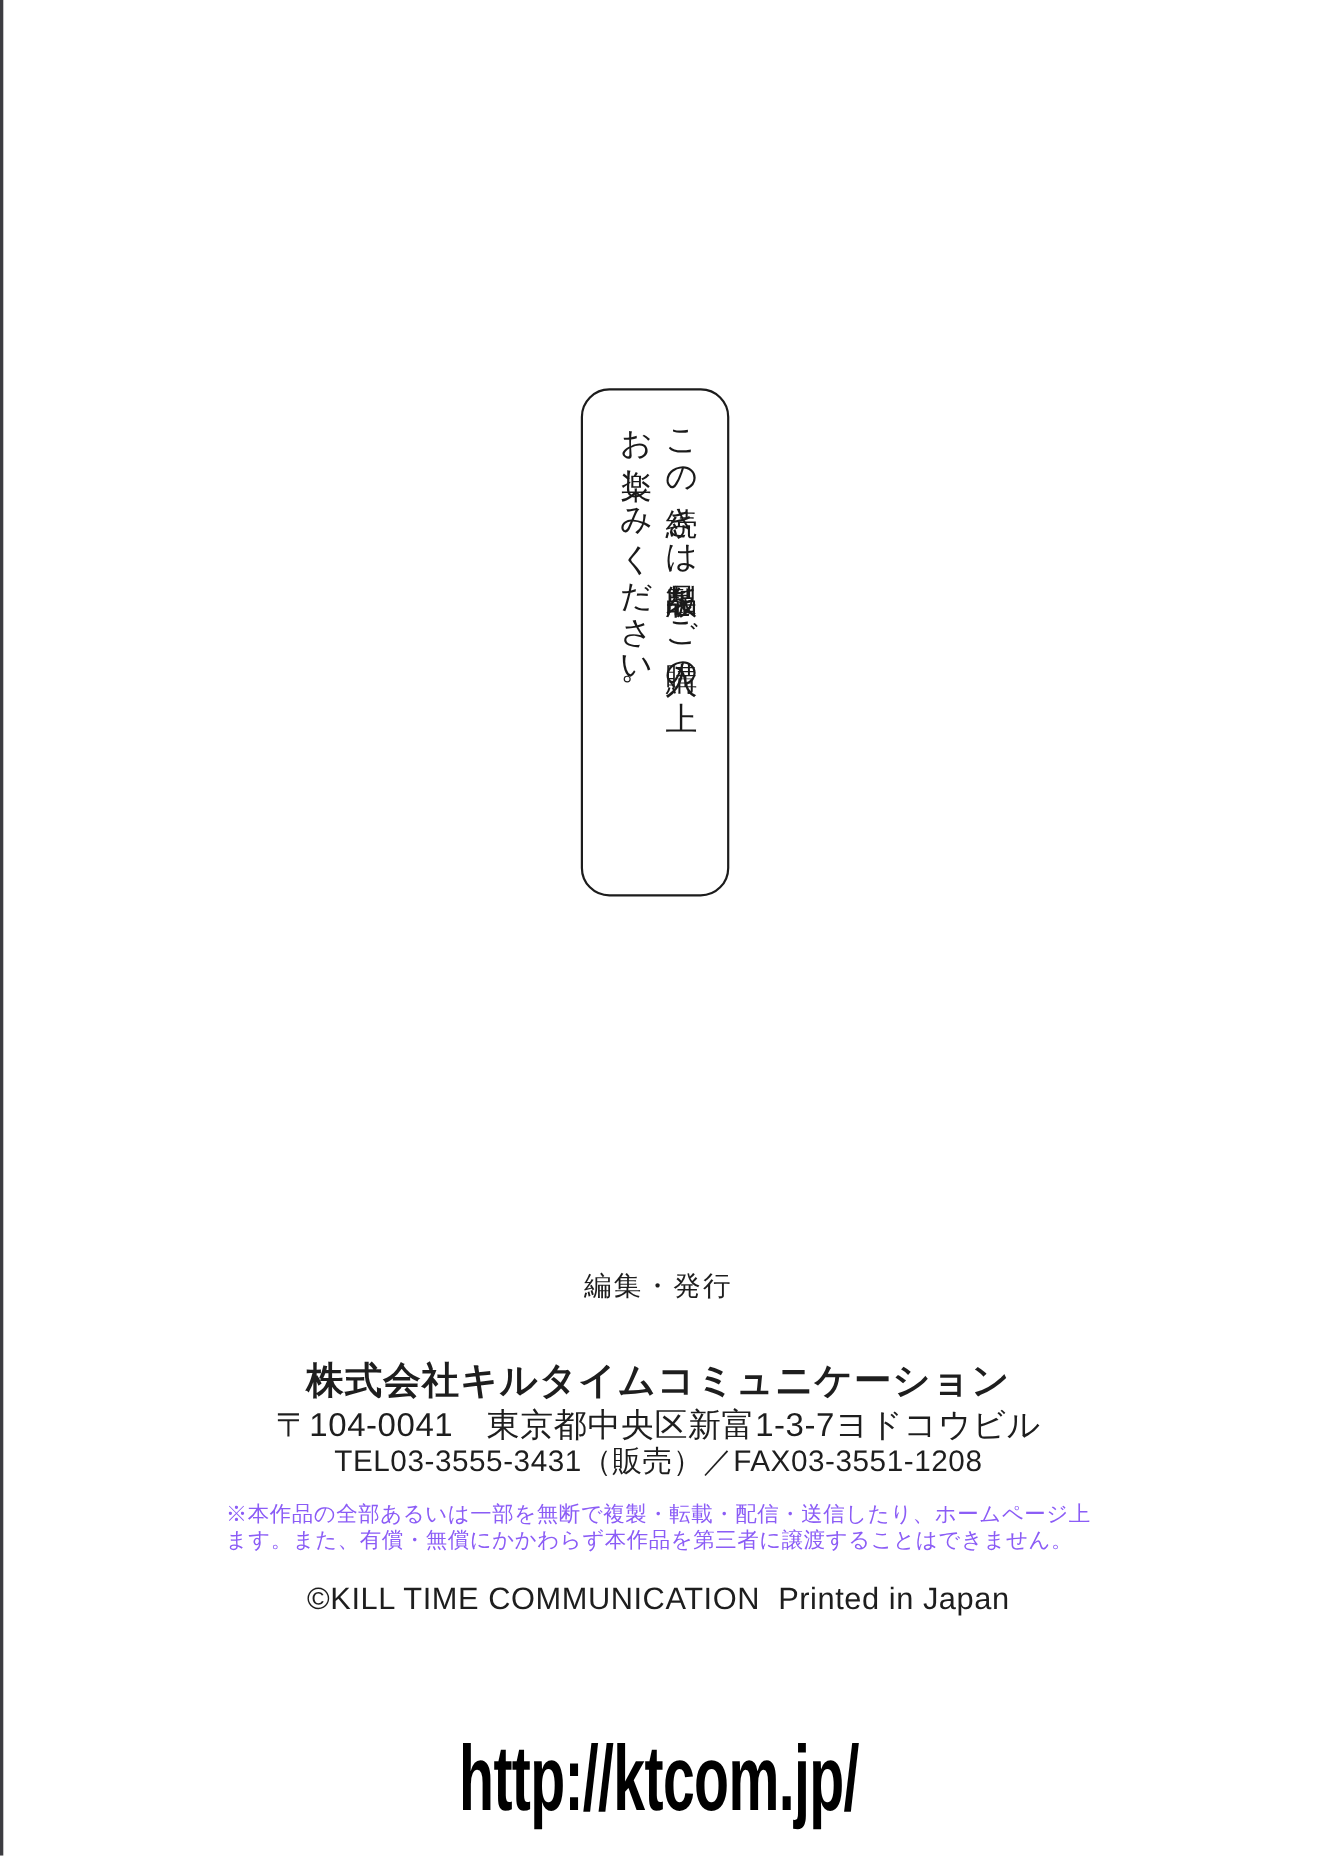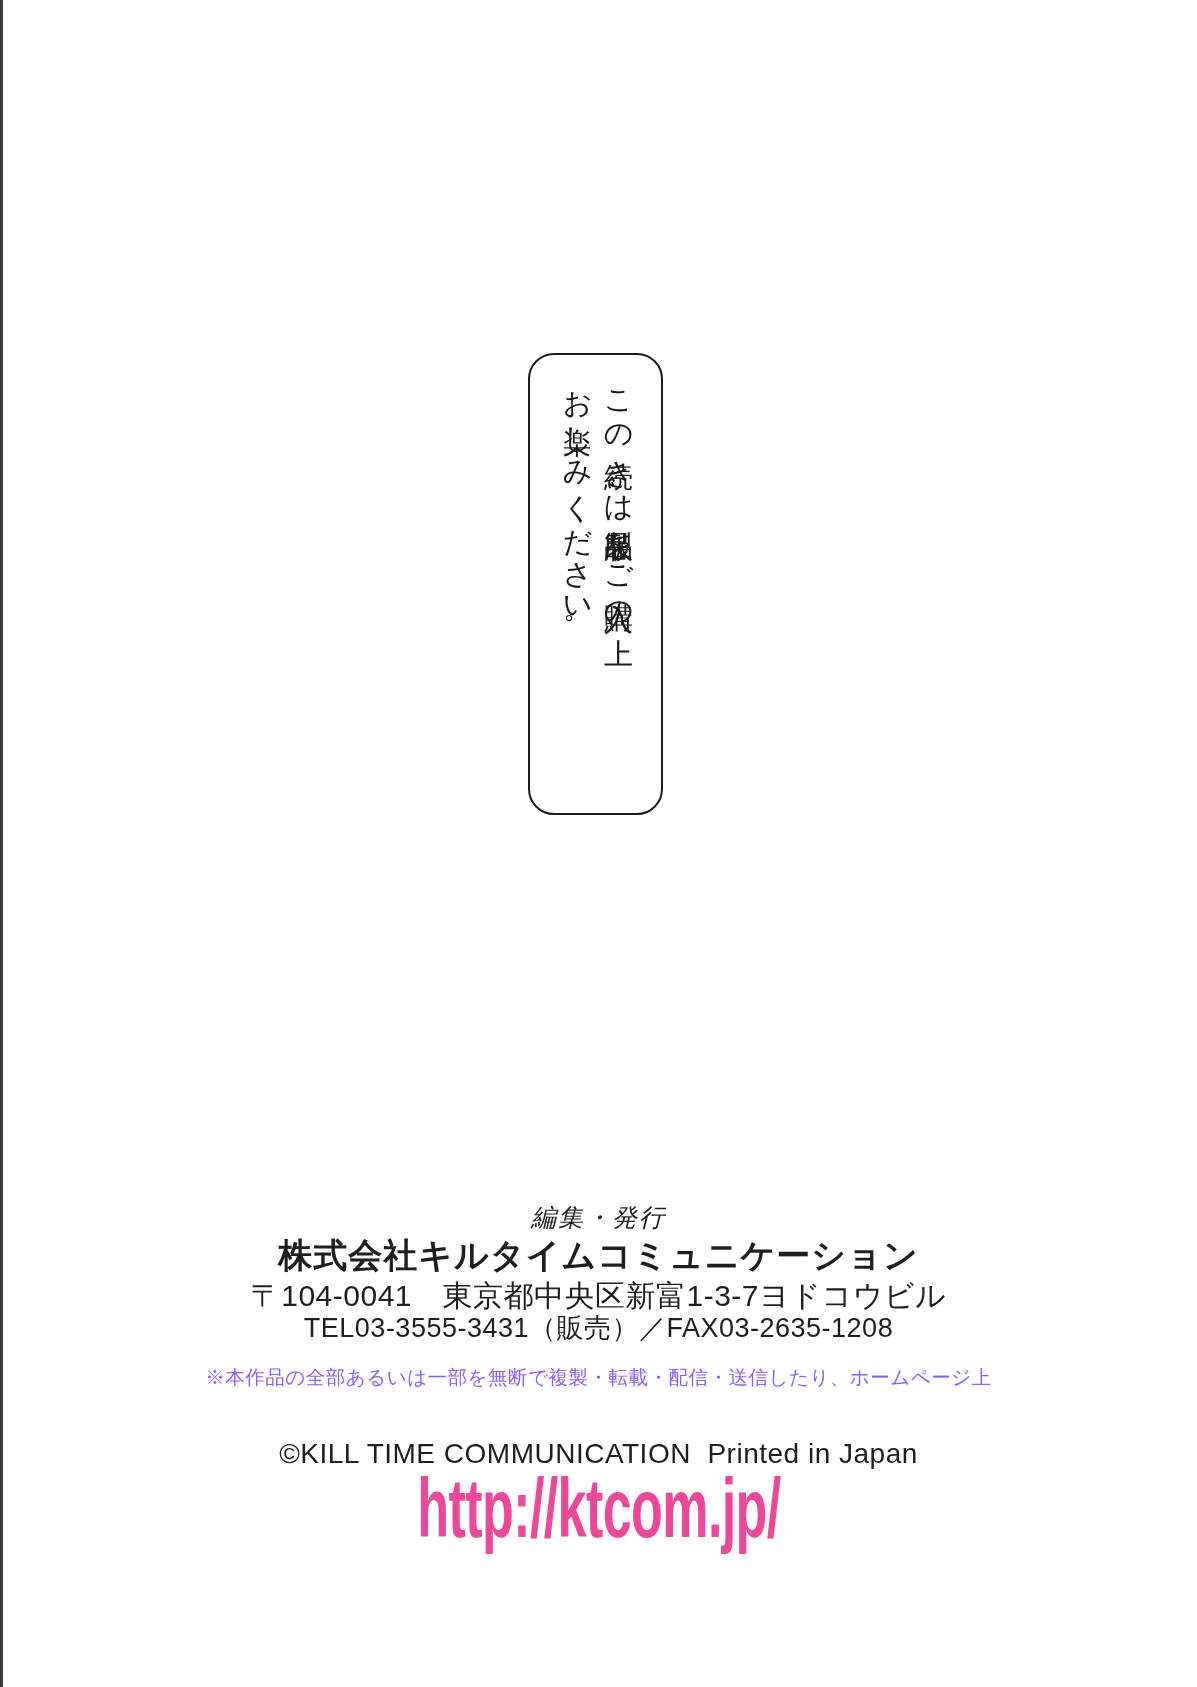--- a/index.html
+++ b/index.html
@@ -54,25 +54,24 @@
   }
   
   .colophon-line {
     position: absolute;
     left: 0;
     width: 100%;
     text-align: center;
     white-space: nowrap;
   }
   .role-label {
-    top: 1203px;
+    top: 1155px;
     font-size: 25px;
     line-height: 28px;
     letter-spacing: 2px;
-    font-style: italic;
   }
   .publisher-name {
     top: 1234px;
     font-size: 34px;
     line-height: 42px;
     font-weight: 700;
     letter-spacing: 1px;
   }
   .address-line {
     top: 1281px;
@@ -102,25 +101,25 @@
     color: #8b5cf6;
   }
   .copyright-line {
     top: 1441px;
     font-size: 28px;
     line-height: 26px;
     letter-spacing: 0.5px;
     white-space: pre;
   }
   .site-url {
-    top: 1464px;
+    top: 1572px;
     font-size: 84px;
     line-height: 88px;
     font-weight: 700;
-    color: #ec4899;
+    color: #000000;
   }
   .site-url .url-inner {
     display: inline-block;
     transform: scaleX(0.62);
     transform-origin: 50% 50%;
     letter-spacing: -1px;
   }
 </style>
 </head>
 <body>
@@ -135,25 +134,26 @@
   </div>
 
   <div>
 
     <div class="colophon-line role-label">編集・発行</div>
 
     <div class="colophon-line publisher-name">株式会社キルタイムコミュニケーション</div>
 
     <div class="colophon-line address-line">〒104-0041　東京都中央区新富1-3-7ヨドコウビル</div>
 
-    <div class="colophon-line telfax-line">TEL03-3555-3431（販売）／FAX03-2635-1208</div>
+    <div class="colophon-line telfax-line">TEL03-3555-3431（販売）／FAX03-3551-1208</div>
 
     <div class="disclaimer-wrap">
       <div class="disclaimer">
         <div>※本作品の全部あるいは一部を無断で複製・転載・配信・送信したり、ホームページ上</div>
+        <div>ます。また、有償・無償にかかわらず本作品を第三者に譲渡することはできません。</div>
       </div>
     </div>
 
     <div class="colophon-line copyright-line">©KILL TIME COMMUNICATION  Printed in Japan</div>
 
     <div class="colophon-line site-url">
       <span class="url-inner">http://ktcom.jp/</span>
     </div>
 
   </div>

